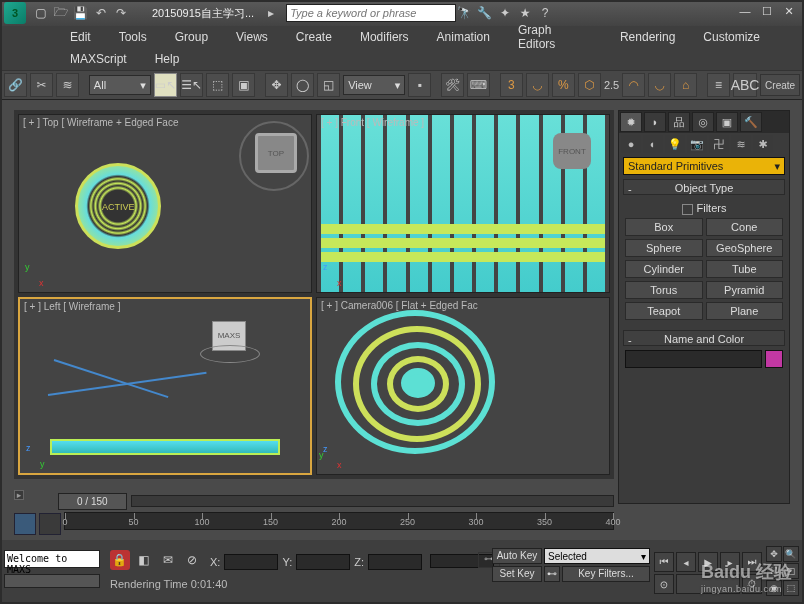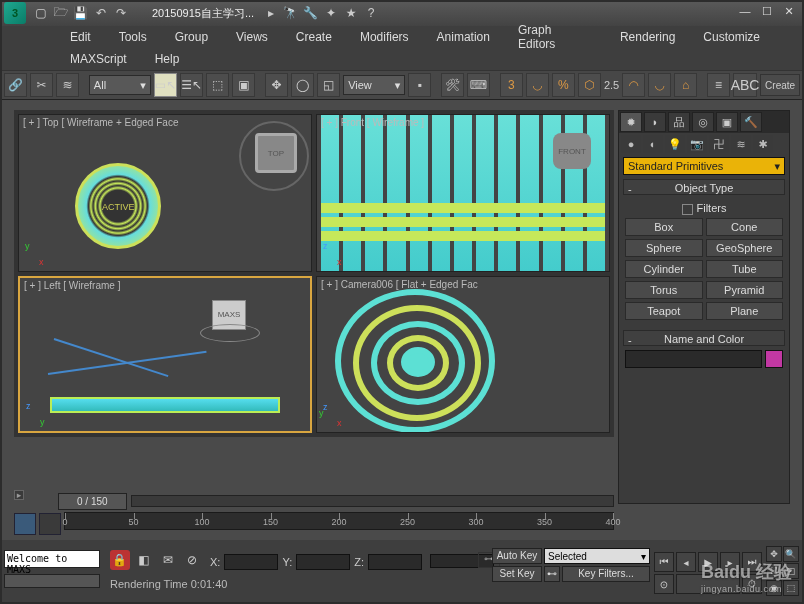--- a/index.html
+++ b/index.html
@@ -26,21 +26,21 @@
 .tb-btn { width:24px; height:24px; background:#4d4d4d; border:1px solid #383838; display:inline-flex; align-items:center; justify-content:center; color:#ccc; font-size:12px; cursor:pointer;}
 .tb-btn.sel { background:#e0e0c0; border:1px solid #888; }
 .tb-sep { width:4px; }
 .tb-dd { height:20px; background:#585858; border:1px solid #2a2a2a; color:#ddd; font-size:11px; padding:0 4px; display:flex; align-items:center; min-width:62px; cursor:pointer; justify-content:space-between;}
 .tb-dd.all { min-width:62px; }
 .tb-dd.view { min-width:62px; }
 .tb-text { color:#ccc; font-size:11px; }
 .create-btn { font-size:10px; padding:0 4px; height:22px; border:1px solid #333; background:#4a4a4a; color:#ccc; cursor:pointer;}
 
 
-.workspace { position:absolute; top:110px; left:14px; width:600px; height:327px; background:#333; display:grid; grid-template-columns:1fr 1fr; grid-template-rows:1fr 1fr; gap:4px; padding:4px; }
+.workspace { position:absolute; top:110px; left:14px; width:600px; height:369px; background:#333; display:grid; grid-template-columns:1fr 1fr; grid-template-rows:1fr 1fr; gap:4px; padding:4px; }
 .vp { background:#444; border:1px solid #222; position:relative; overflow:hidden; }
 .vp.active { border:2px solid #d9a640; }
 .vp-label { position:absolute; top:2px; left:4px; color:#bbb; font-size:10px; z-index:5; }
 .vp .axis { position:absolute; bottom:4px; left:6px; font-size:9px; }
 .axis-y { color:#3c3; position:absolute; bottom:16px; left:0;}
 .axis-x { color:#d33; position:absolute; bottom:0; left:14px;}
 .axis-z { color:#49f; position:absolute; bottom:10px; left:-4px;}
 
 
 .vp-top .radial { position:absolute; top:48px; left:56px; width:86px; height:86px; border-radius:50%; background:
@@ -132,20 +132,23 @@
 
 <div class="titlebar">
   <div class="logo">3</div>
   <span class="tb-icon">▢</span>
   <span class="tb-icon">🗁</span>
   <span class="tb-icon">💾</span>
   <span class="tb-icon">↶</span>
   <span class="tb-icon">↷</span>
   <span class="doc-title">20150915自主学习...</span>
   <span class="tb-icon">▸</span>
+  <div class="search">
+    <input placeholder="Type a keyword or phrase" style="">
+  </div>
   <span class="tb-icon">🔭</span>
   <span class="tb-icon">🔧</span>
   <span class="tb-icon">✦</span>
   <span class="tb-icon">★</span>
   <span class="tb-icon">?</span>
   <span class="spacer"></span>
   <div class="win-btns">
     <span class="win-btn">—</span>
     <span class="win-btn">☐</span>
     <span class="win-btn">✕</span>

